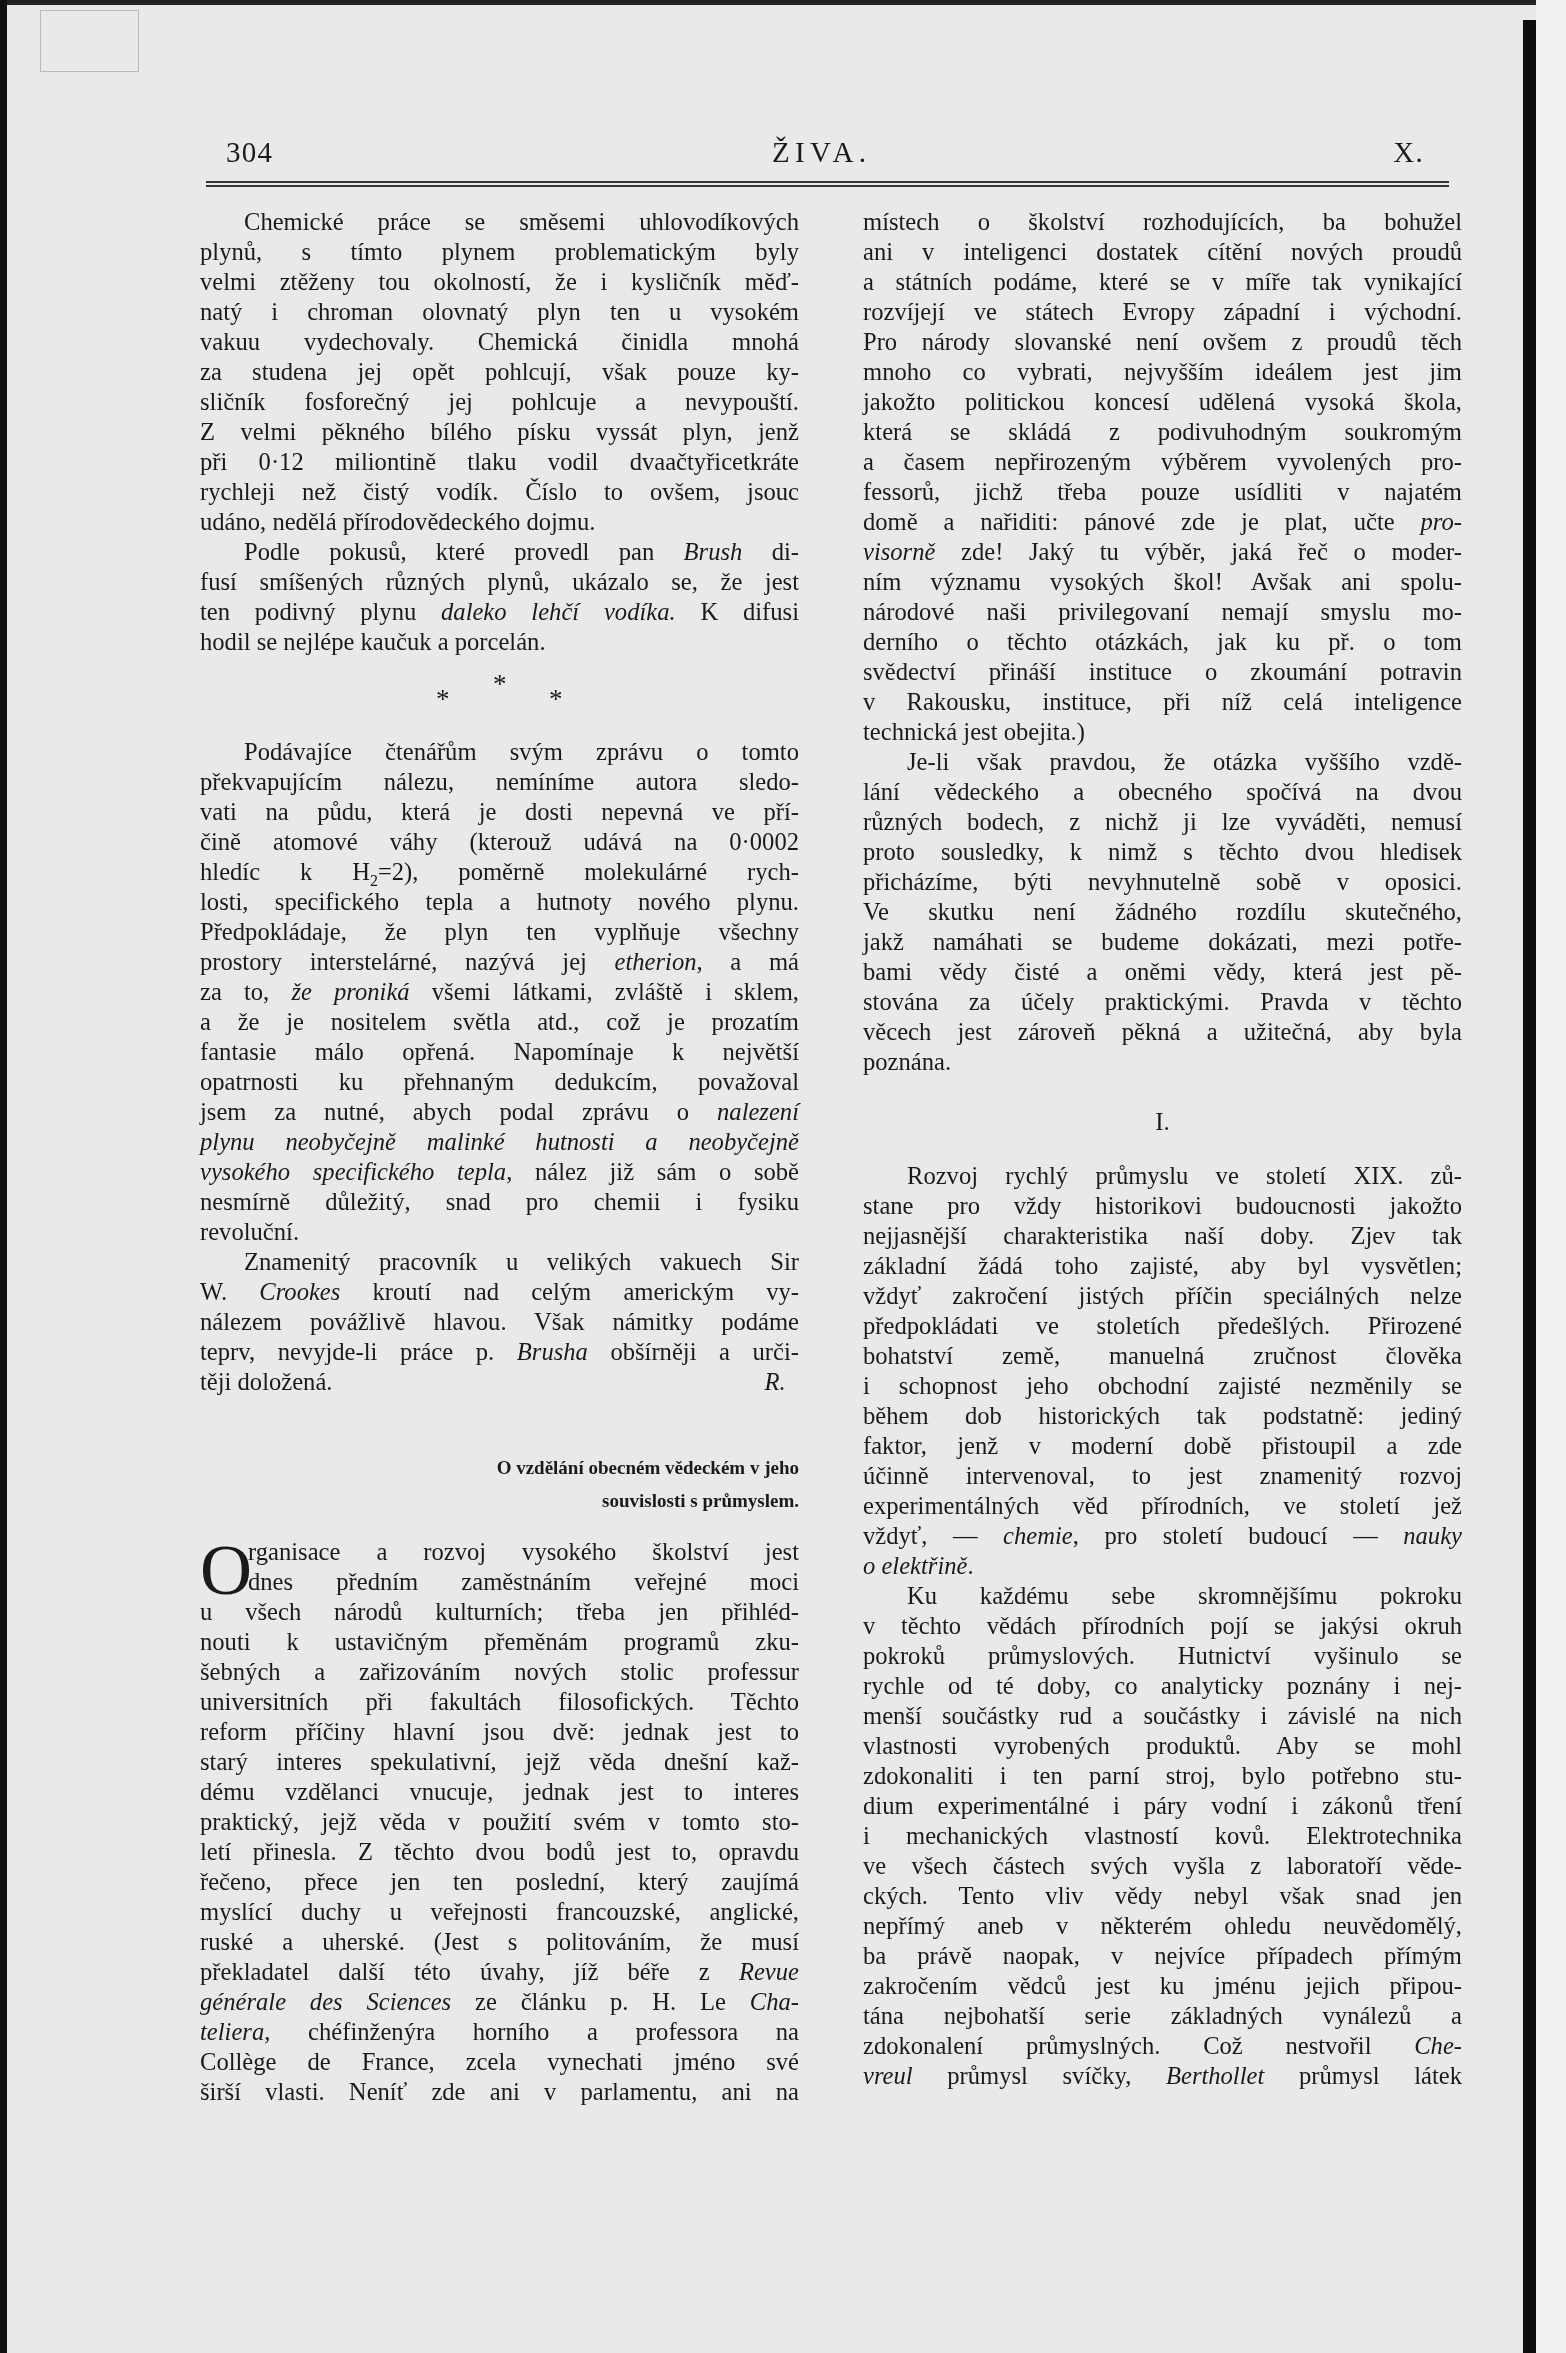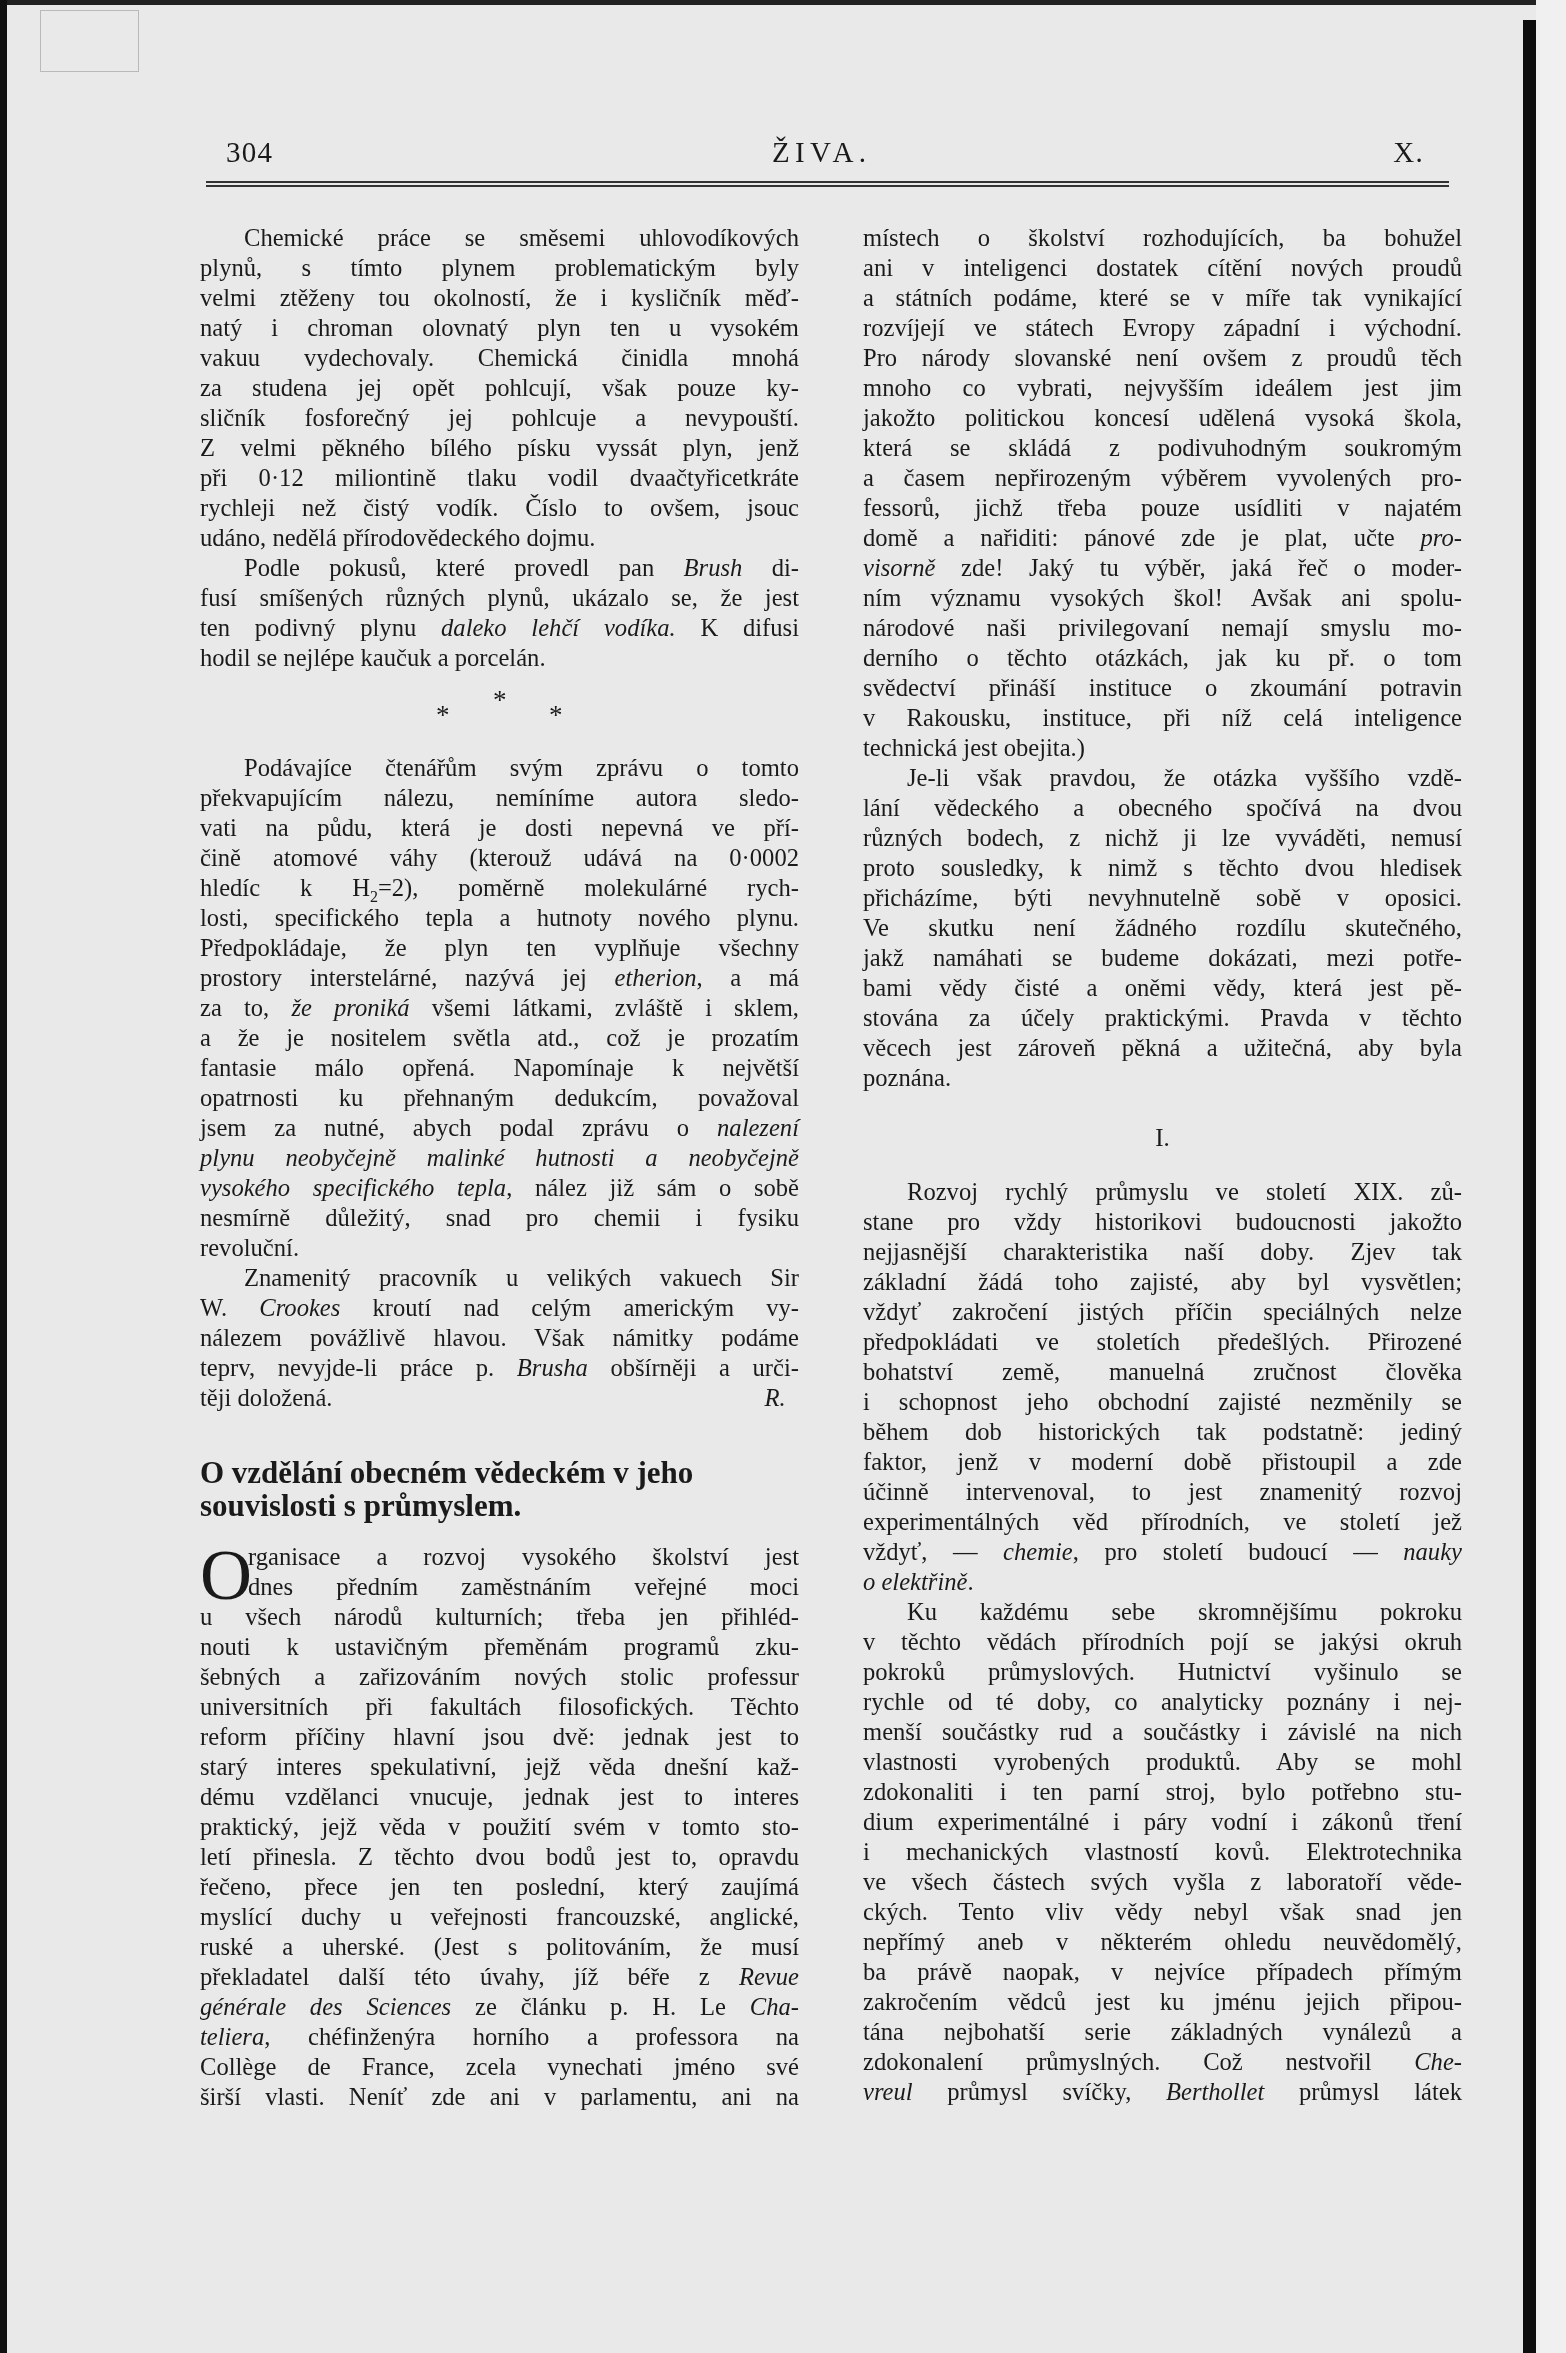--- a/index.html
+++ b/index.html
@@ -13,33 +13,33 @@
   .scan-edge-top { position: absolute; left: 0; top: 0; width: 1567px; height: 5.3px; background: #222; }
   .scan-edge-right { position: absolute; left: 1523px; top: 20px; width: 13.3px; height: 2334px; background: #0e0e0e; }
   .scan-margin-right { position: absolute; left: 1536px; top: 0; width: 31px; height: 2354px; background: #f0f0f0; }
   .scan-stamp { position: absolute; left: 40px; top: 10px; width: 97px; height: 60px; border: 1.3px solid #8a8a8a; opacity: .5; }
   .page-header { position: absolute; left: 206px; top: 136px; width: 1238px; height: 40px; }
   .hdr { position: absolute; top: 0; font-size: 29px; letter-spacing: 1.3px; font-family: "Liberation Serif", serif; }
   .hdr.page-no { left: 20px; }
   .hdr.journal { left: 566px; letter-spacing: 5.3px; }
   .hdr.volume { right: 20px; }
   .header-rule { position: absolute; left: 206px; top: 181px; width: 1243px; height: 2px; border-top: 2px solid #333; border-bottom: 2px solid #333; }
-  .column { position: absolute; top: 223px; width: 599px; }
+  .column { position: absolute; top: 207px; width: 599px; }
   .col-left { left: 200px; }
   .col-right { left: 847px; margin-left: 16px; }
   .line {
     display: block; font-size: 24.6px; line-height: 30px; height: 30px;
     white-space: nowrap; text-align: justify; text-align-last: justify;
   }
   .line.last { text-align-last: left; }
   .line.indent { text-indent: 44px; }
   .it { font-style: italic; }
   .asterisks { position: relative; height: 80px; }
   .ast { position: absolute; font-size: 27px; }
-  .heading { font-weight: bold; font-size: 31px; line-height: 33px; text-align: left; margin: 43px 0 20px; }
+  .heading { font-weight: bold; font-size: 19px; line-height: 33px; text-align: right; margin: 54px 0 20px; }
   .heading span { display: block; }
   .signature { position: absolute; right: 13.3px; font-style: italic; }
   .dropcap-wrap { position: relative; }
   .dropcap { position: absolute; left: 0; top: 2.7px; font-size: 72px; line-height: 60px; font-family: "Liberation Serif", serif; }
   .dropcap-line { padding-left: 48px; }
   .section-num { text-align: center; font-size: 25px; height: 41px; line-height: 41px; margin: 24px 0 18.6px; }
 </style>
 </head>
 <body>
 

